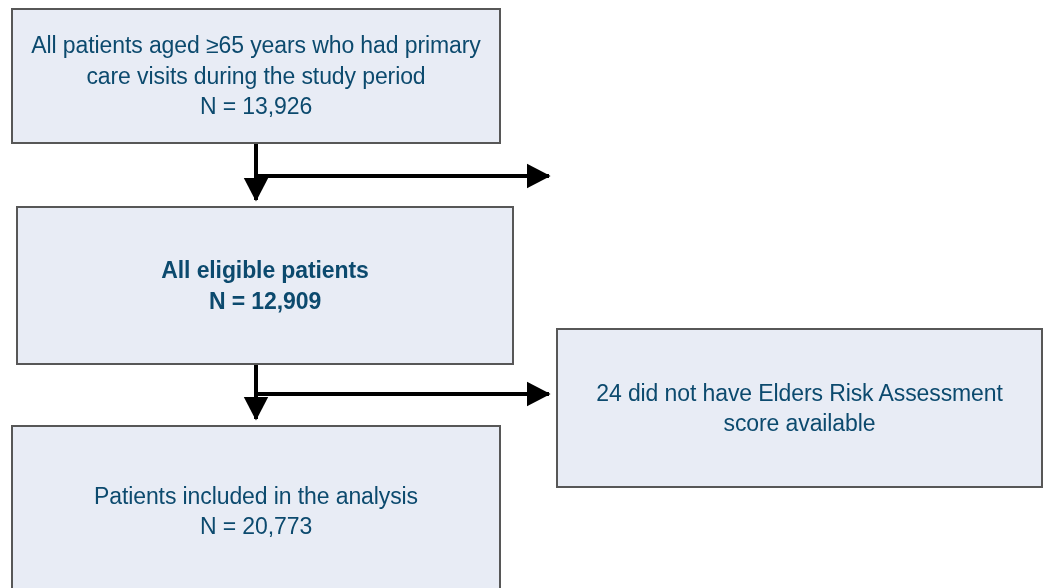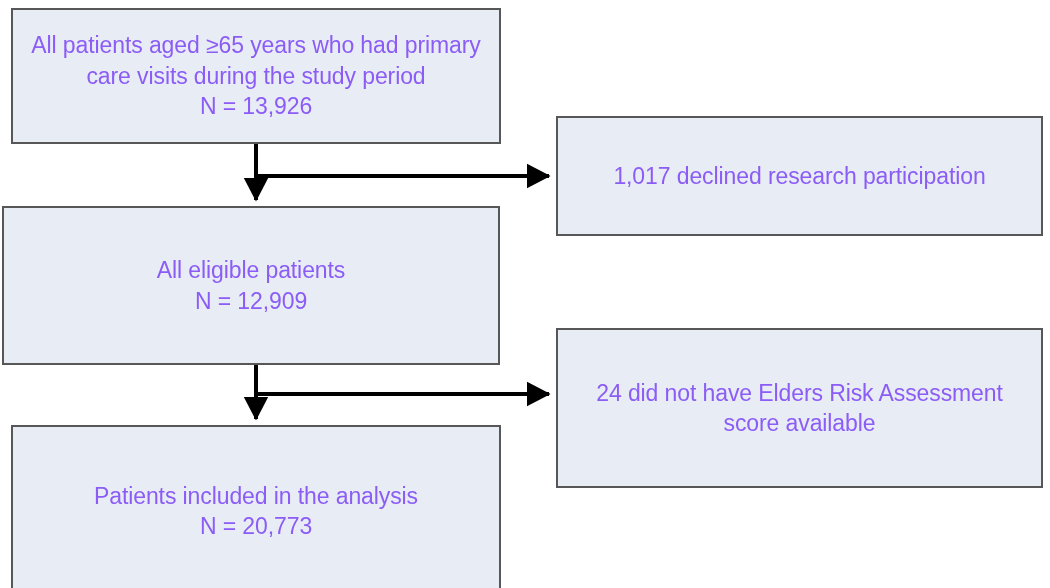--- a/index.html
+++ b/index.html
@@ -19,21 +19,21 @@
   }
   .node {
     position: absolute;
     box-sizing: border-box;
     background: #e8ecf5;
     border: 2px solid #575757;
     display: flex;
     align-items: center;
     justify-content: center;
     text-align: center;
-    color: #8b5cf6;
+    color: #0c4a6e;
     font-size: 23px;
     line-height: 1.32;
     letter-spacing: -0.1px;
     z-index: 2;
   }
   .node .txt {
     display: block;
     width: 100%;
     padding: 0 12px;
     box-sizing: border-box;
@@ -41,24 +41,25 @@
   }
   
   #node-enrolled {
     left: 11px;
     top: 8px;
     width: 490px;
     height: 136px;
   }
   #node-enrolled .txt { padding: 0 16px; }
   #node-eligible {
-    left: 2px;
+    left: 16px;
     top: 206px;
     width: 498px;
     height: 159px;
+    font-weight: bold;
   }
   #node-analysis {
     left: 11px;
     top: 425px;
     width: 490px;
     height: 172px;
   }
   
   #node-excl-declined {
     left: 556px;
@@ -118,21 +119,18 @@
   <div class="node" id="node-eligible">
     <span class="txt">All eligible patients
 N = 12,909</span>
   </div>
 
   <div class="node" id="node-analysis">
     <span class="txt">Patients included in the analysis
 N = 20,773</span>
   </div>
 
-  <div class="node" id="node-excl-declined">
-    <span class="txt">1,017 declined research participation</span>
-  </div>
 
   <div class="node" id="node-excl-noera">
     <span class="txt">24 did not have Elders Risk Assessment score available</span>
   </div>
 
 </div>
 
 </body></html>

